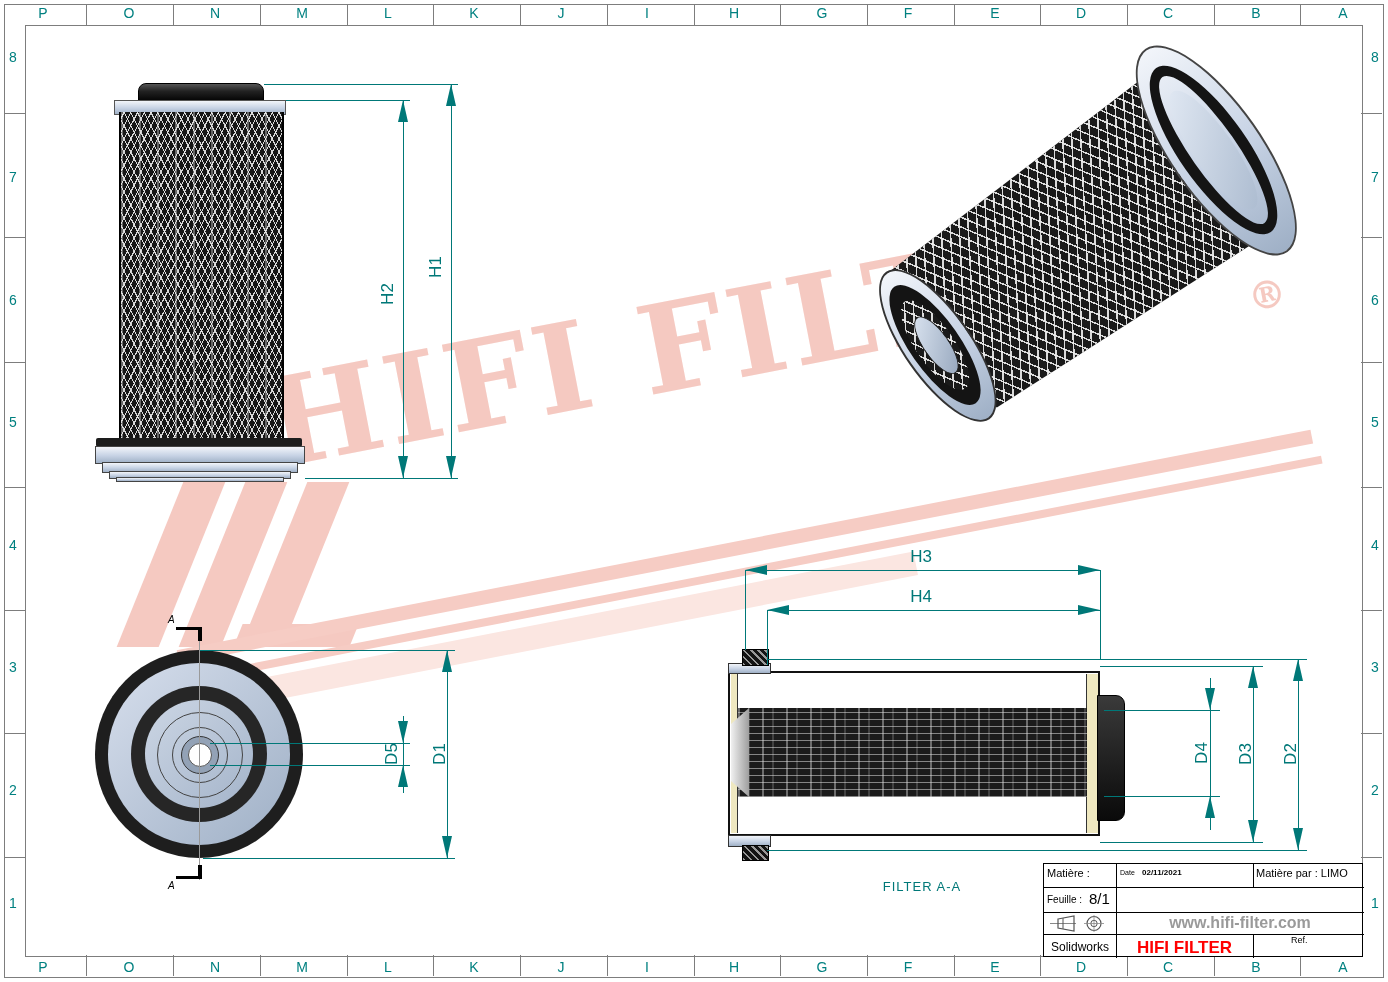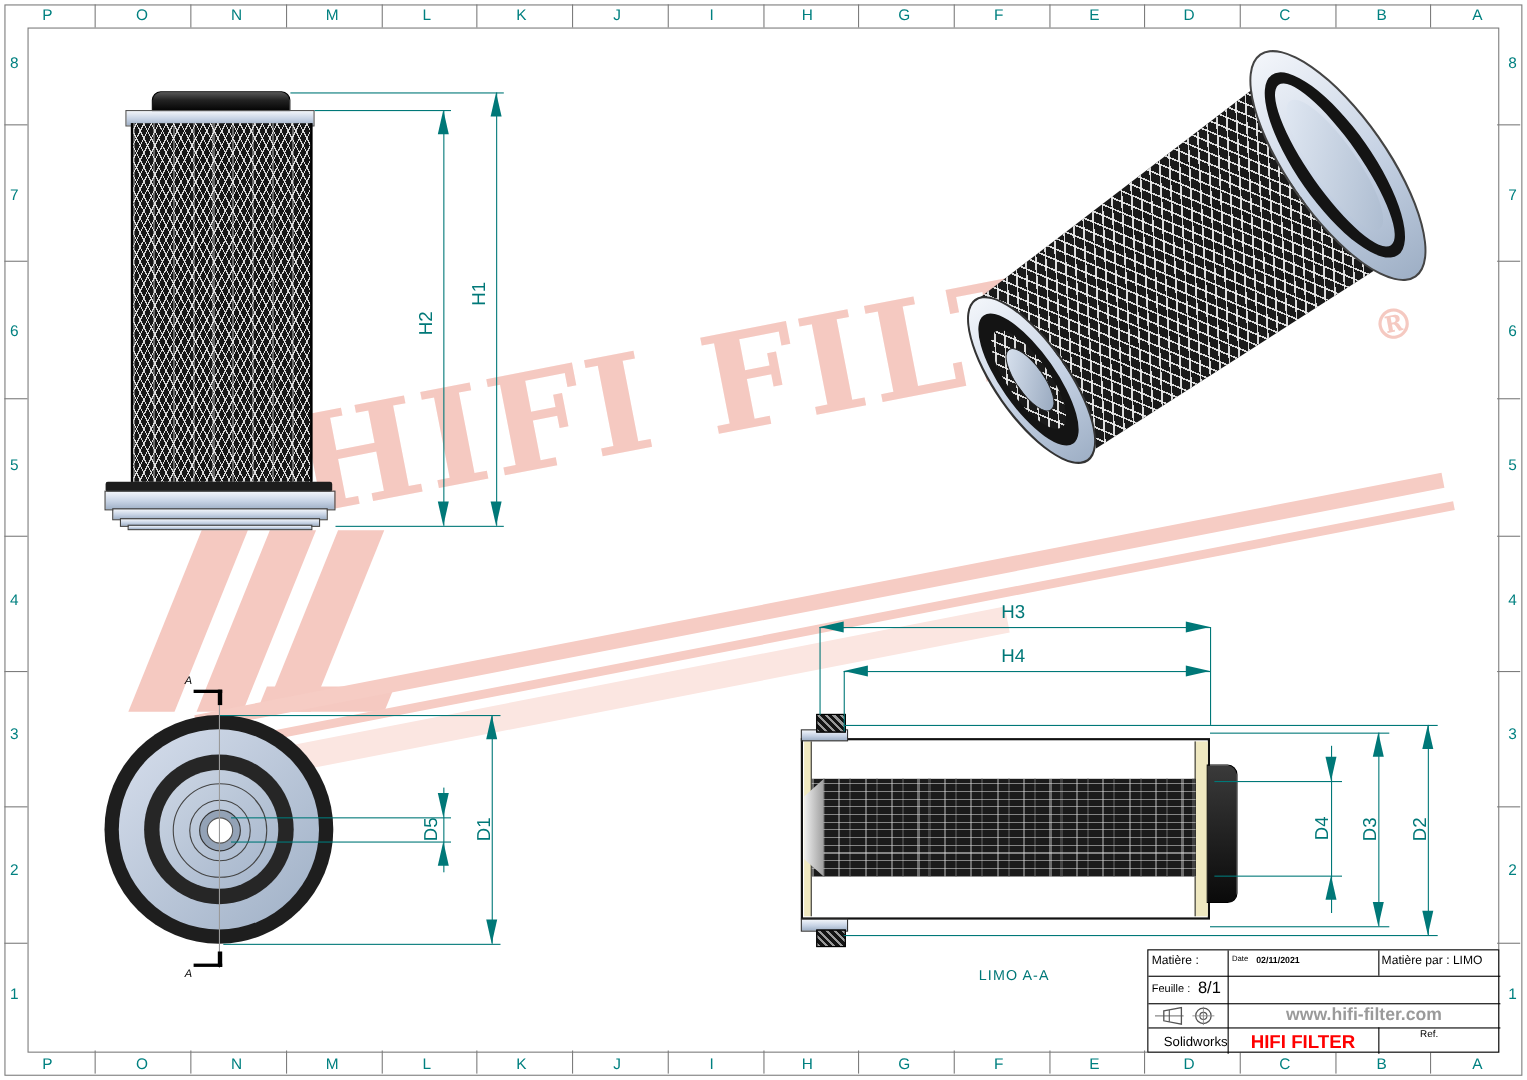--- a/index.html
+++ b/index.html
@@ -163,21 +163,21 @@
     <div class="arr down" style="left:1248px;top:820px;"></div>
     <div class="dim-label rot" style="left:1224px;top:743px;width:44px;height:22px;">D3</div>
 
     <div class="dl" style="left:767px;top:659px;width:540px;height:1px;"></div>
     <div class="dl" style="left:767px;top:850px;width:540px;height:1px;"></div>
     <div class="dl" style="left:1298px;top:659px;width:1px;height:191px;"></div>
     <div class="arr up" style="left:1293px;top:659px;"></div>
     <div class="arr down" style="left:1293px;top:828px;"></div>
     <div class="dim-label rot" style="left:1269px;top:743px;width:44px;height:22px;">D2</div>
 
-    <div class="dim-label" style="left:860px;top:876px;width:124px;font-size:13px;letter-spacing:1px;">LIMO A-A</div>
+    <div class="dim-label" style="left:860px;top:876px;width:124px;font-size:13px;letter-spacing:1px;">FILTER A-A</div>
   </div>
 
   <div class="abs" style="left:1043px;top:863px;width:320px;height:94px;border:1px solid #000;background:#fff;z-index:4;box-sizing:border-box;">
     <div class="abs" style="left:72px;top:0;width:1px;height:94px;background:#000;"></div>
     <div class="abs" style="left:209px;top:0;width:1px;height:23px;background:#000;"></div>
     <div class="abs" style="left:209px;top:70px;width:1px;height:24px;background:#000;"></div>
     <div class="abs" style="left:0;top:23px;width:320px;height:1px;background:#000;"></div>
     <div class="abs" style="left:0;top:48px;width:320px;height:1px;background:#000;"></div>
     <div class="abs" style="left:0;top:70px;width:320px;height:1px;background:#000;"></div>
 
@@ -195,21 +195,21 @@
         <polygon points="8,4 24,1 24,16 8,13" fill="none" stroke="#555" stroke-width="1.2"></polygon>
         <line x1="13" y1="3.2" x2="13" y2="13.8" stroke="#555" stroke-width="1"></line>
         <circle cx="44" cy="8.5" r="7" fill="none" stroke="#555" stroke-width="1.2"></circle>
         <circle cx="44" cy="8.5" r="3.2" fill="none" stroke="#555" stroke-width="1"></circle>
         <line x1="34" y1="8.5" x2="54" y2="8.5" stroke="#888" stroke-width="0.8"></line>
         <line x1="44" y1="0" x2="44" y2="17" stroke="#888" stroke-width="0.8"></line>
       </svg>
     </div>
     <div class="tb-text" style="left:72px;top:50px;width:248px;text-align:center;font-size:16px;font-weight:bold;color:#9a9a9a;">www.hifi-filter.com</div>
 
-    <div class="tb-text" style="left:0;top:76px;width:72px;text-align:right;font-size:12px;">Solidworks</div>
+    <div class="tb-text" style="left:0;top:76px;width:72px;text-align:center;font-size:12px;">Solidworks</div>
     <div class="tb-text" style="left:72px;top:74px;width:137px;text-align:center;font-size:17px;font-weight:bold;color:#ff0000;">HIFI FILTER</div>
     <div class="tb-text" style="left:212px;top:71px;font-size:9px;padding-left:35px;">Ref.</div>
   </div>
 
   <div class="frame-line" style="left:4px;top:4px;width:1378px;height:972px;"></div>
   <div class="frame-line" style="left:25px;top:25px;width:1336px;height:930px;"></div>
 
 <div style="position: absolute; z-index: 3; left: 28px; top: 5px; color: rgb(0, 128, 128); font-size: 14px; text-align: center; width: 30px;">P</div>
     <div style="position: absolute; z-index: 3; left: 28px; top: 959px; color: rgb(0, 128, 128); font-size: 14px; text-align: center; width: 30px;">P</div>
     <div style="position: absolute; z-index: 3; left: 114px; top: 5px; color: rgb(0, 128, 128); font-size: 14px; text-align: center; width: 30px;">O</div>

